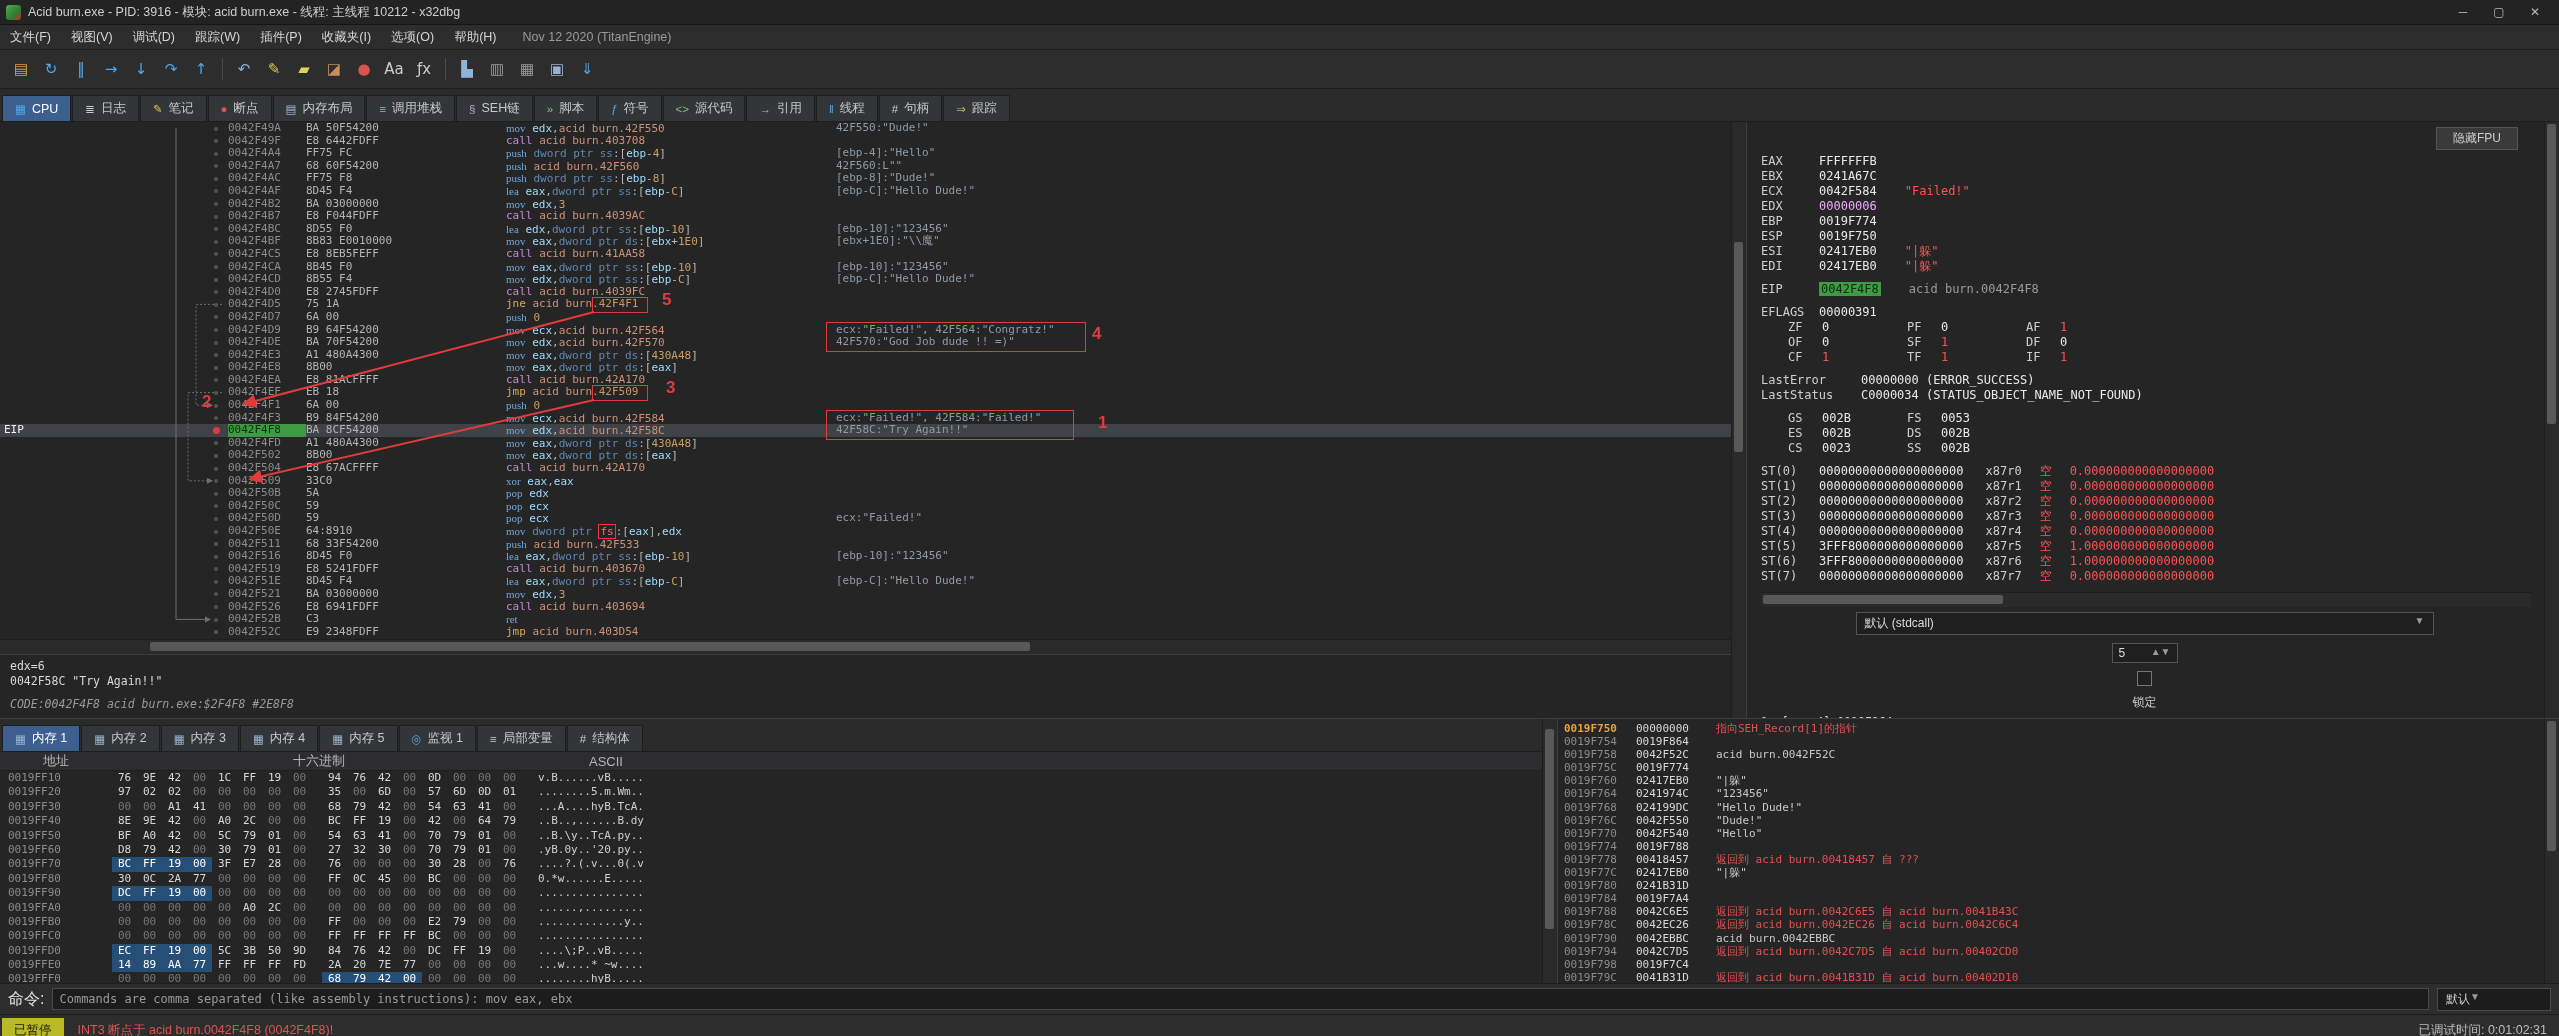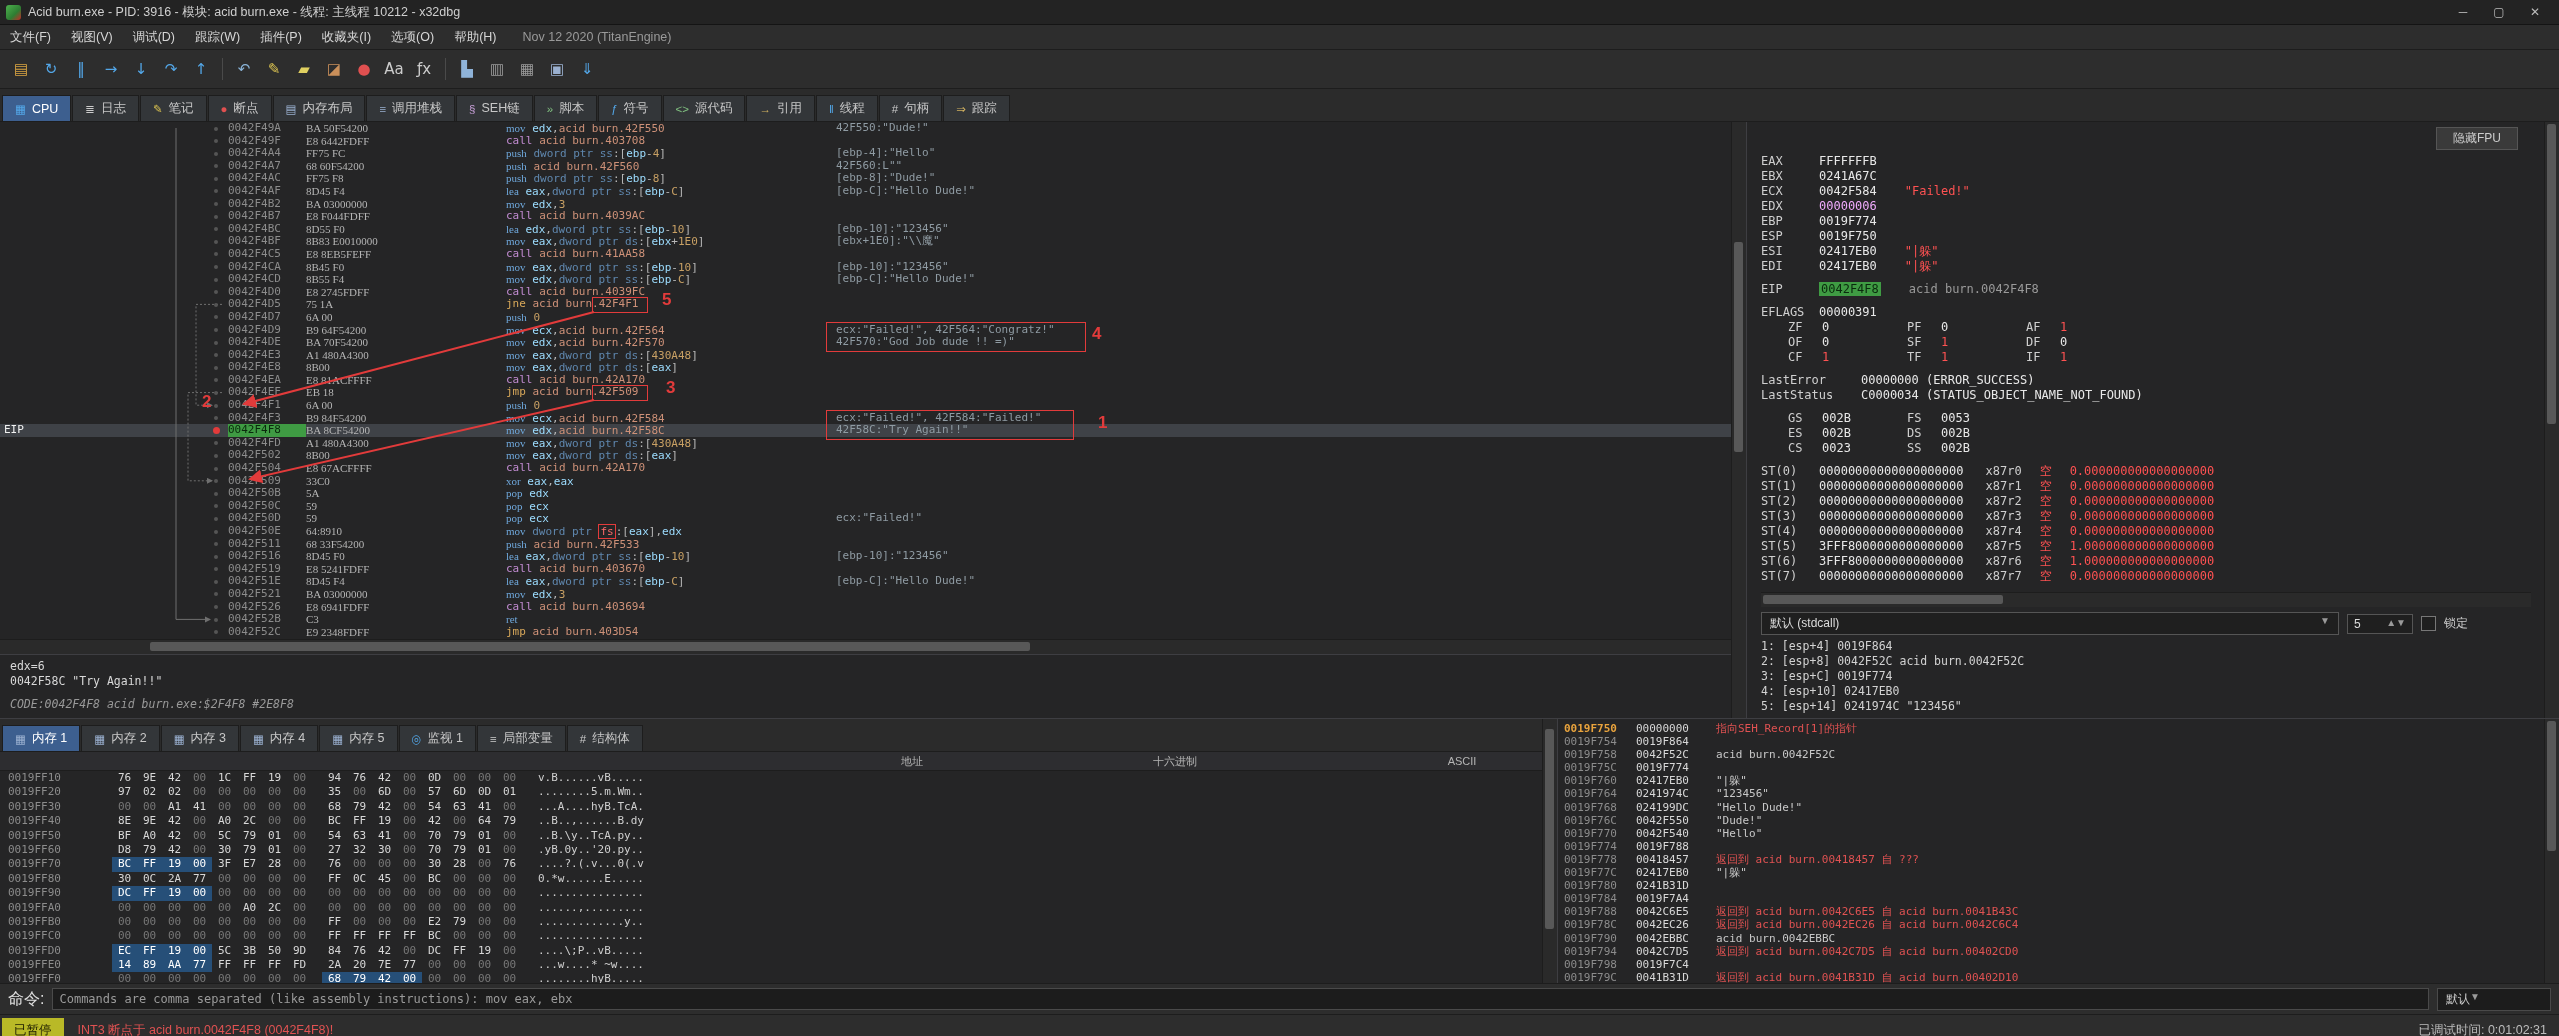--- a/index.html
+++ b/index.html
@@ -32,21 +32,21 @@
   .upper{flex:0 0 596px;display:flex;background:#252526;min-height:0;}
   .disasm-pane{width:1731px;flex:none;display:flex;flex-direction:column;position:relative;background:#252526;}
   .disasm-rows{position:relative;height:517px;overflow:hidden;font-family:"DejaVu Sans Mono",monospace;font-size:11px;}
   .drow{display:flex;height:12.6px;line-height:12.6px;white-space:pre;}
   .drow.eip{background:#3f4247;}
   .d-gutter{width:228px;flex:none;position:relative;}
   .bullet{position:absolute;right:10px;top:4.5px;width:4px;height:4px;border-radius:50%;background:#555;}
   .drow.bp .bullet{width:7px;height:7px;top:3px;right:8px;background:#e23b3b;}
   .d-addr{width:78px;flex:none;color:#8c8c8c;}
   .drow.eip .d-addr{background:#3f9b43;color:#0a2a0d;}
-  .d-bytes{width:200px;flex:none;color:#b5b5b5;font-family:Liberation Serif, serif;}
+  .d-bytes{width:200px;flex:none;color:#b5b5b5;}
   .d-instr{width:330px;flex:none;color:#c8c8c8;}
   .d-comm{color:#8f9ba3;}
   .c-mn{color:#6fa8dc;font-family:Liberation Serif, serif;} .c-call{color:#c08bd0;} .c-jmp{color:#d8a85a;}
   .c-reg{color:#9cdcfe;} .c-num{color:#c8a064;} .c-sym{color:#ce9178;}
   .c-kw{color:#5f87ae;} .c-pun{color:#b8b8b8;}
   .c-fs{color:#ff6b6b;border:1px solid #e23b3b;padding:0 1px;}
   .disasm-overlay{position:absolute;left:0;top:0;width:1731px;height:517px;pointer-events:none;}
   .eip-label{position:absolute;left:4px;color:#f2f2f2;font-family:"DejaVu Sans Mono",monospace;font-size:11px;height:12.6px;line-height:12.6px;}
   .anno-box{position:absolute;border:1px solid #e23b3b;pointer-events:none;}
   .anno-num{position:absolute;color:#e23b3b;font-weight:bold;font-size:17px;pointer-events:none;font-family:"Liberation Sans",sans-serif;}
@@ -75,32 +75,32 @@
   .eipval{background:#3f9b43;color:#0a2a0d;padding:0 2px;}
   .fname{display:inline-block;width:34px;color:#cfcfcf;margin-left:27px;}
   .fval{display:inline-block;width:58px;color:#e8e8e8;}
   .fval.red{color:#ff5252;}
   .st-hex{color:#e8e8e8;}
   .st-reg{margin-left:22px;color:#cfcfcf;}
   .st-tag{margin-left:18px;color:#ff5252;}
   .st-dec{margin-left:18px;color:#ff5252;}
   .reg-hscroll{margin-top:8px;width:770px;}
   .reg-hscroll .thumb{left:2px;width:240px;}
-  .args-header{display:flex;align-items:center;margin:5px 16px 4px 0;gap:8px;font-family:"Liberation Sans",sans-serif;font-size:12px;}
+  .args-header{display:flex;align-items:center;margin:5px 16px 4px 0;gap:8px;font-family:"Liberation Sans",sans-serif;font-size:12px;flex-direction:column;}
   .args-select{width:560px;background:#1f1f1f;border:1px solid #555;padding:2px 8px;display:flex;justify-content:space-between;color:#ddd;}
   .args-spin{width:52px;background:#1f1f1f;border:1px solid #555;padding:2px 6px;display:flex;justify-content:space-between;color:#ddd;}
   .caret{color:#9a9a9a;font-size:10px;}
   .args-check{width:13px;height:13px;border:1px solid #777;background:#1f1f1f;flex:none;}
   .args-lock{color:#ccc;}
   .args-rows{font-size:11.5px;line-height:15px;white-space:pre;color:#d2d2d2;}
 
   
   .lower{flex:0 0 264px;display:flex;background:#252526;border-top:1px solid #3e3e42;min-height:0;}
   .lower-left{width:1542px;flex:none;display:flex;flex-direction:column;}
-  .dump-header{height:18px;display:flex;background:#2d2d30;border-bottom:1px solid #1d1d1d;color:#b5b5b5;font-size:11px;align-items:center;flex:none;justify-content:flex-end;}
+  .dump-header{height:18px;display:flex;background:#2d2d30;border-bottom:1px solid #1d1d1d;color:#b5b5b5;font-size:13px;align-items:center;flex:none;}
   .dh-addr{width:112px;text-align:center;}
   .dh-hex{width:414px;text-align:center;}
   .dh-ascii{width:160px;text-align:center;}
   .dump-rows{flex:1;font-family:"DejaVu Sans Mono",monospace;font-size:11px;overflow:hidden;}
   .mrow{display:flex;height:14.4px;line-height:14.4px;align-items:center;}
   .maddr{width:104px;padding-left:8px;color:#8c8c8c;flex:none;}
   .mbyte{width:25px;text-align:center;color:#d8d8d8;flex:none;}
   .mbyte.z{color:#787878;}
   .mbyte.sel{background:#264f78;color:#fff;}
   .mbyte.g8{margin-left:10px;}

